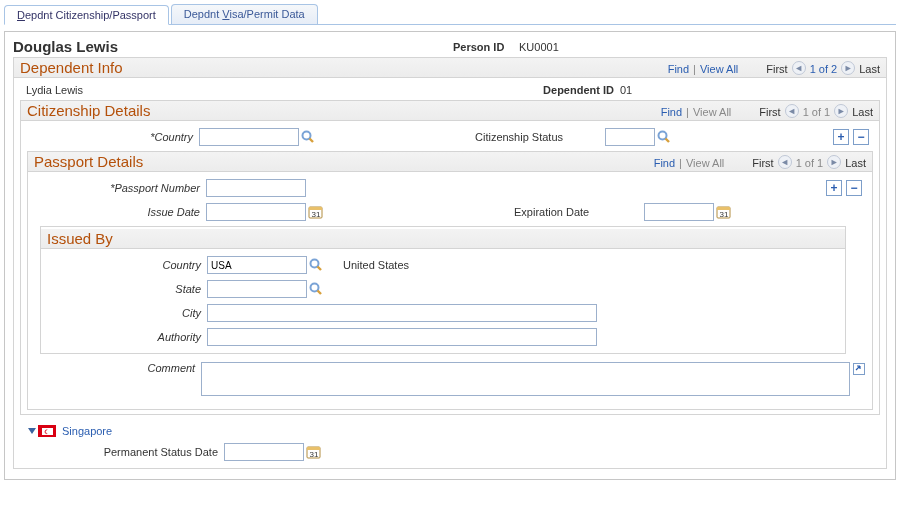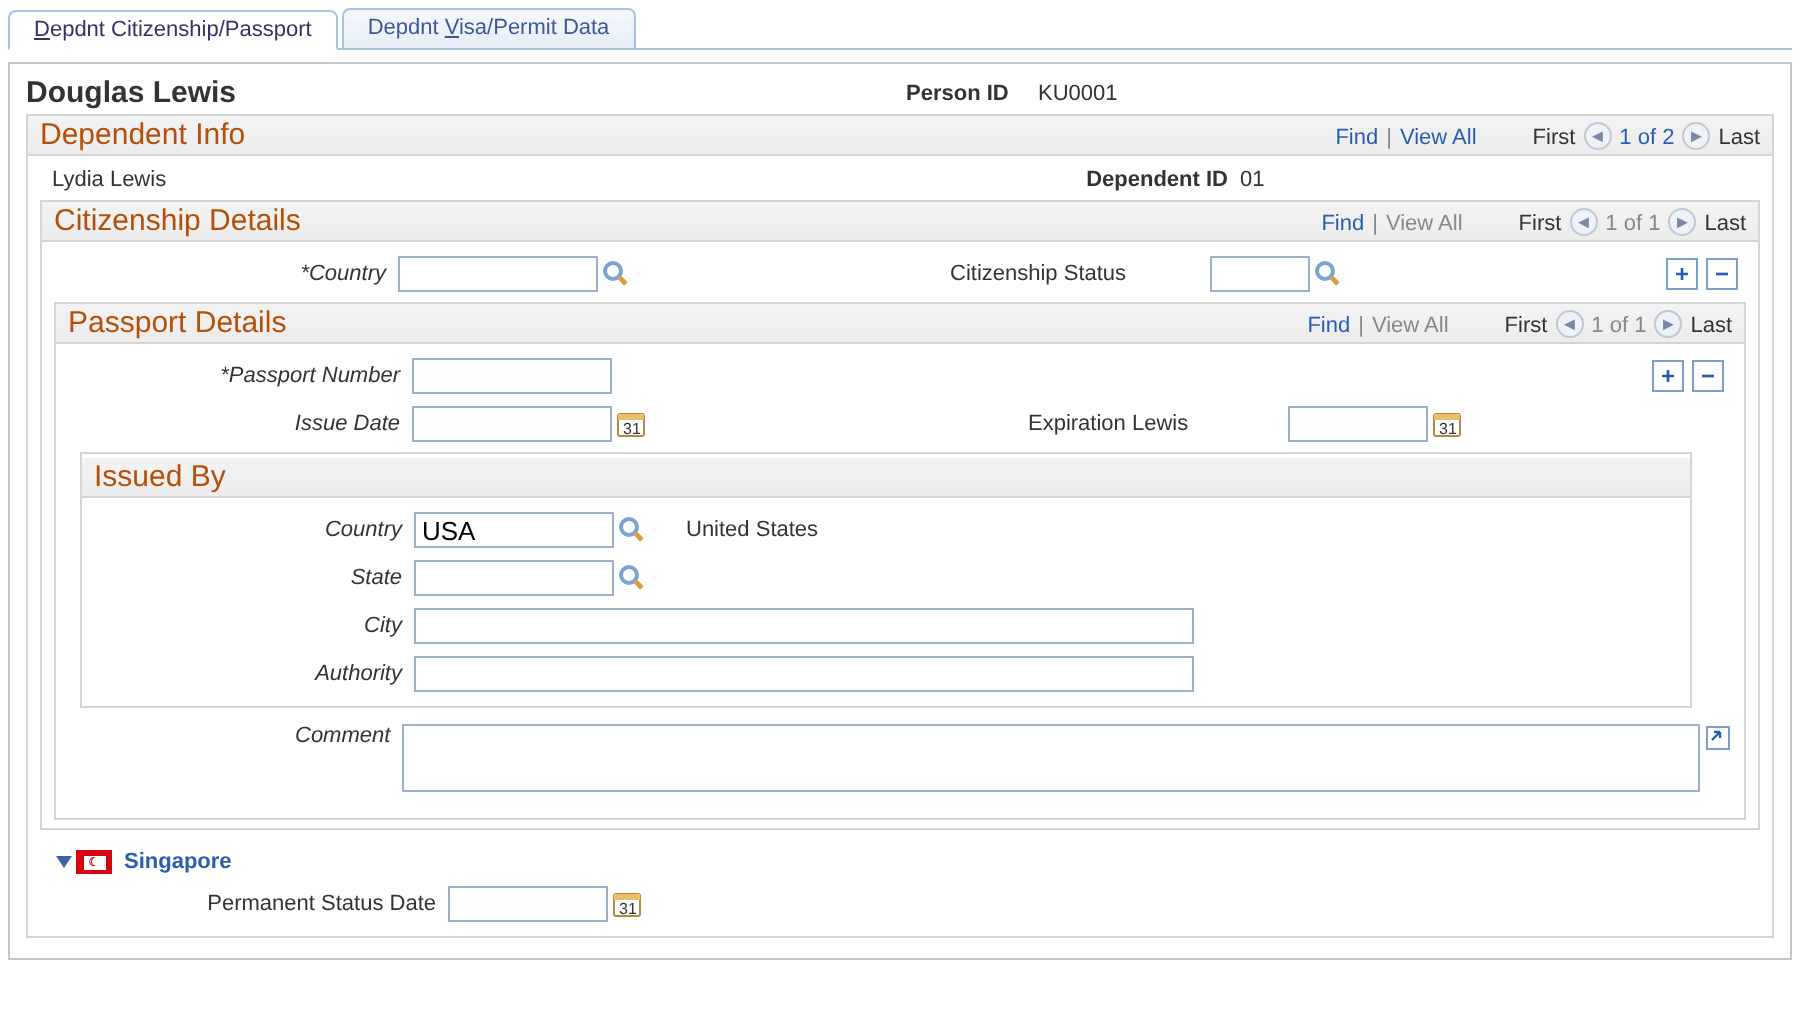--- a/index.html
+++ b/index.html
@@ -42,21 +42,21 @@
   .content { border: 1px solid #d4d4d4; border-top: none; padding: 4px 6px; }
   .content.inner { margin: 0; padding: 4px 6px 10px 6px; }
   .subrow { display: flex; align-items: center; padding: 2px 0; }
   .dep-name { flex: 0 0 500px; padding-left: 6px; }
   .dep-id-lbl { font-weight: bold; width: 100px; text-align: right; padding-right: 6px; }
 
   .form-row { display: flex; align-items: center; padding: 3px 0; }
   .lbl { width: 172px; text-align: right; padding-right: 6px; font-style: italic; }
   .lbl2 { width: 130px; padding-right: 6px; }
   input[type=text] {
-    border: 1px solid #9cb0cc; padding: 1px 3px; font-size: 13px; height: 18px; background: #fff;
+    border: 1px solid #9cb0cc; padding: 1px 3px; font-size: 10px; height: 18px; background: #fff;
   }
   .w100 { width: 100px; }
   .wdate { width: 100px; }
   .wlong { width: 390px; }
   textarea.comment {
     border: 1px solid #9cb0cc; font-size: 11px; background: #fff; resize: none;
     width: 668px; height: 34px;
   }
 
   .icon-btn { cursor: pointer; display: inline-flex; align-items: flex-start; justify-content: center; }
@@ -179,21 +179,21 @@
           <div class="lbl">Issue Date</div>
           <input type="text" class="wdate" value="" style="">
           <span class="icon-btn cal-icon" style="margin-left:2px">
             <svg width="16" height="15">
                 <rect x="1" y="2" width="13" height="11" rx="1" fill="#fff" stroke="#b18c3e"></rect>
                 <rect x="1" y="2" width="13" height="3" fill="#e9c06a"></rect>
                 <text x="8" y="12" font-size="8" text-anchor="middle" fill="#333">31</text>
               </svg>
           </span>
           <div style="width:190px"></div>
-          <div class="lbl2">Expiration Lewis</div>
+          <div class="lbl2">Expiration Date</div>
           <input type="text" style="width: 70px;" value="">
           <span class="icon-btn cal-icon" style="margin-left:2px">
             <svg width="16" height="15">
                 <rect x="1" y="2" width="13" height="11" rx="1" fill="#fff" stroke="#b18c3e"></rect>
                 <rect x="1" y="2" width="13" height="3" fill="#e9c06a"></rect>
                 <text x="8" y="12" font-size="8" text-anchor="middle" fill="#333">31</text>
               </svg>
           </span>
         </div>
 
@@ -251,21 +251,21 @@
       <span class="icon-btn twist-icon">
         <svg width="12" height="12">
             <path d="M2 3 L10 3 L6 9 Z" fill="#3b64a0"></path>
           </svg>
       </span>
       <span class="flag">
           <span>
             <b>☾</b>
           </span>
         </span>
-      <span class="link" style="font-weight:bold">Singapore</span>
+      <span class="link" style="font-weight:normal">Singapore</span>
     </div>
     <div class="form-row" style="padding-left:24px;">
       <div style="width:180px; text-align:right; padding-right:6px; font-weight:normal;">Permanent Status Date</div>
       <input type="text" style="width: 80px;" value="">
       <span class="icon-btn cal-icon" style="margin-left:2px">
         <svg width="16" height="15">
             <rect x="1" y="2" width="13" height="11" rx="1" fill="#fff" stroke="#b18c3e"></rect>
             <rect x="1" y="2" width="13" height="3" fill="#e9c06a"></rect>
             <text x="8" y="12" font-size="8" text-anchor="middle" fill="#333">31</text>
           </svg>

